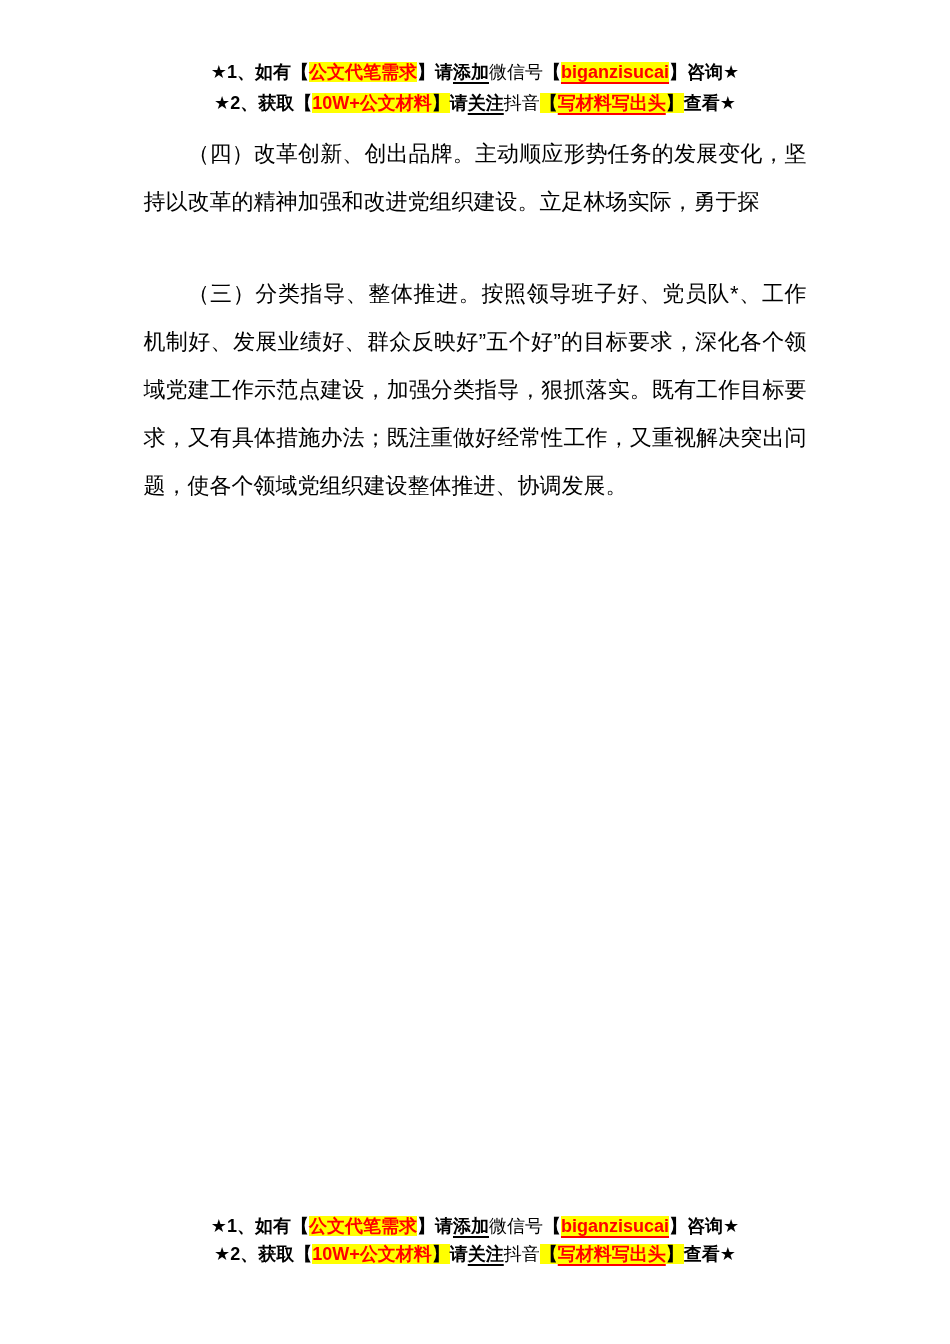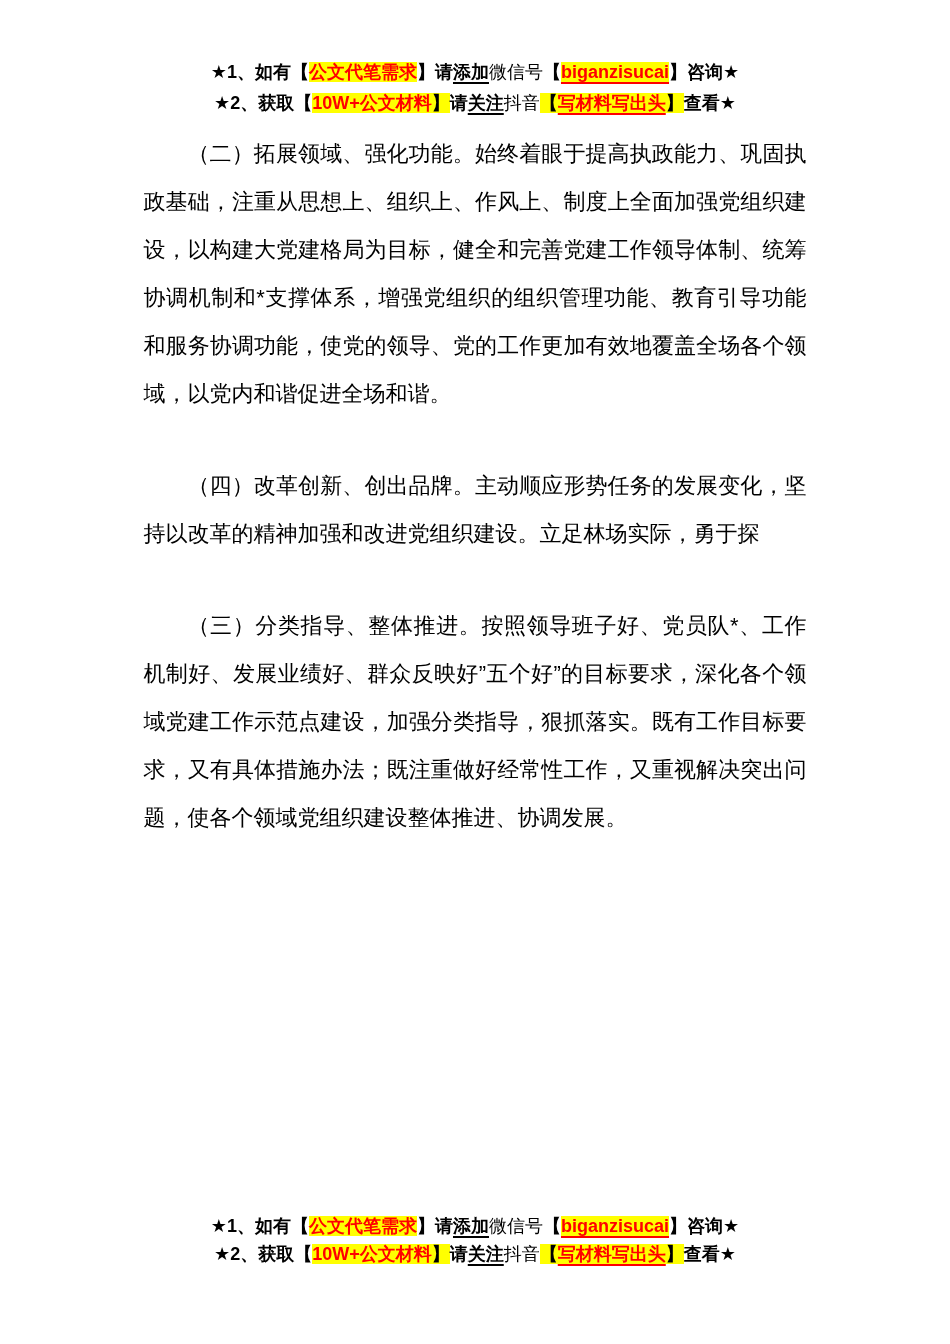--- a/index.html
+++ b/index.html
@@ -86,21 +86,20 @@
 <body>
 
 <div class="page">
 
   <div class="promo promo-top">
     <div class="promo-line"><span class="seg-b">★1、如有【</span><span class="seg-rh">公文代笔需求</span><span class="seg-b">】请</span><span class="seg-bu">添加</span><span class="seg-n">微信号</span><span class="seg-b">【</span><span class="seg-rhu">biganzisucai</span><span class="seg-b">】咨询★</span></div>
     <div class="promo-line"><span class="seg-b">★2、获取【</span><span class="seg-rh">10W+公文材料</span><span class="seg-bh">】</span><span class="seg-b">请</span><span class="seg-bu">关注</span><span class="seg-n">抖音</span><span class="seg-bh">【</span><span class="seg-rhu">写材料写出头</span><span class="seg-bh">】</span><span class="seg-b">查看★</span></div>
   </div>
 
   <div class="content">
-    <p>（二）拓展领域、强化功能。始终着眼于提高执政能力、巩固执政基础，注重从思想上、组织上、作风上、制度上全面加强党组织建设，以构建大党建格局为目标，健全和完善党建工作领导体制、统筹协调机制和*支撑体系，增强党组织的组织管理功能、教育引导功能和服务协调功能，使党的领导、党的工作更加有效地覆盖全场各个领域，以党内和谐促进全场和谐。</p>
     <p>（四）改革创新、创出品牌。主动顺应形势任务的发展变化，坚持以改革的精神加强和改进党组织建设。立足林场实际，勇于探</p>
     <p>（三）分类指导、整体推进。按照领导班子好、党员队*、工作机制好、发展业绩好、群众反映好”五个好”的目标要求，深化各个领域党建工作示范点建设，加强分类指导，狠抓落实。既有工作目标要求，又有具体措施办法；既注重做好经常性工作，又重视解决突出问题，使各个领域党组织建设整体推进、协调发展。</p>
   </div>
 
   <div class="promo promo-bottom">
     <div class="promo-line"><span class="seg-b">★1、如有【</span><span class="seg-rh">公文代笔需求</span><span class="seg-b">】请</span><span class="seg-bu">添加</span><span class="seg-n">微信号</span><span class="seg-b">【</span><span class="seg-rhu">biganzisucai</span><span class="seg-b">】咨询★</span></div>
     <div class="promo-line"><span class="seg-b">★2、获取【</span><span class="seg-rh">10W+公文材料</span><span class="seg-bh">】</span><span class="seg-b">请</span><span class="seg-bu">关注</span><span class="seg-n">抖音</span><span class="seg-bh">【</span><span class="seg-rhu">写材料写出头</span><span class="seg-bh">】</span><span class="seg-b">查看★</span></div>
   </div>
 
 </div>

